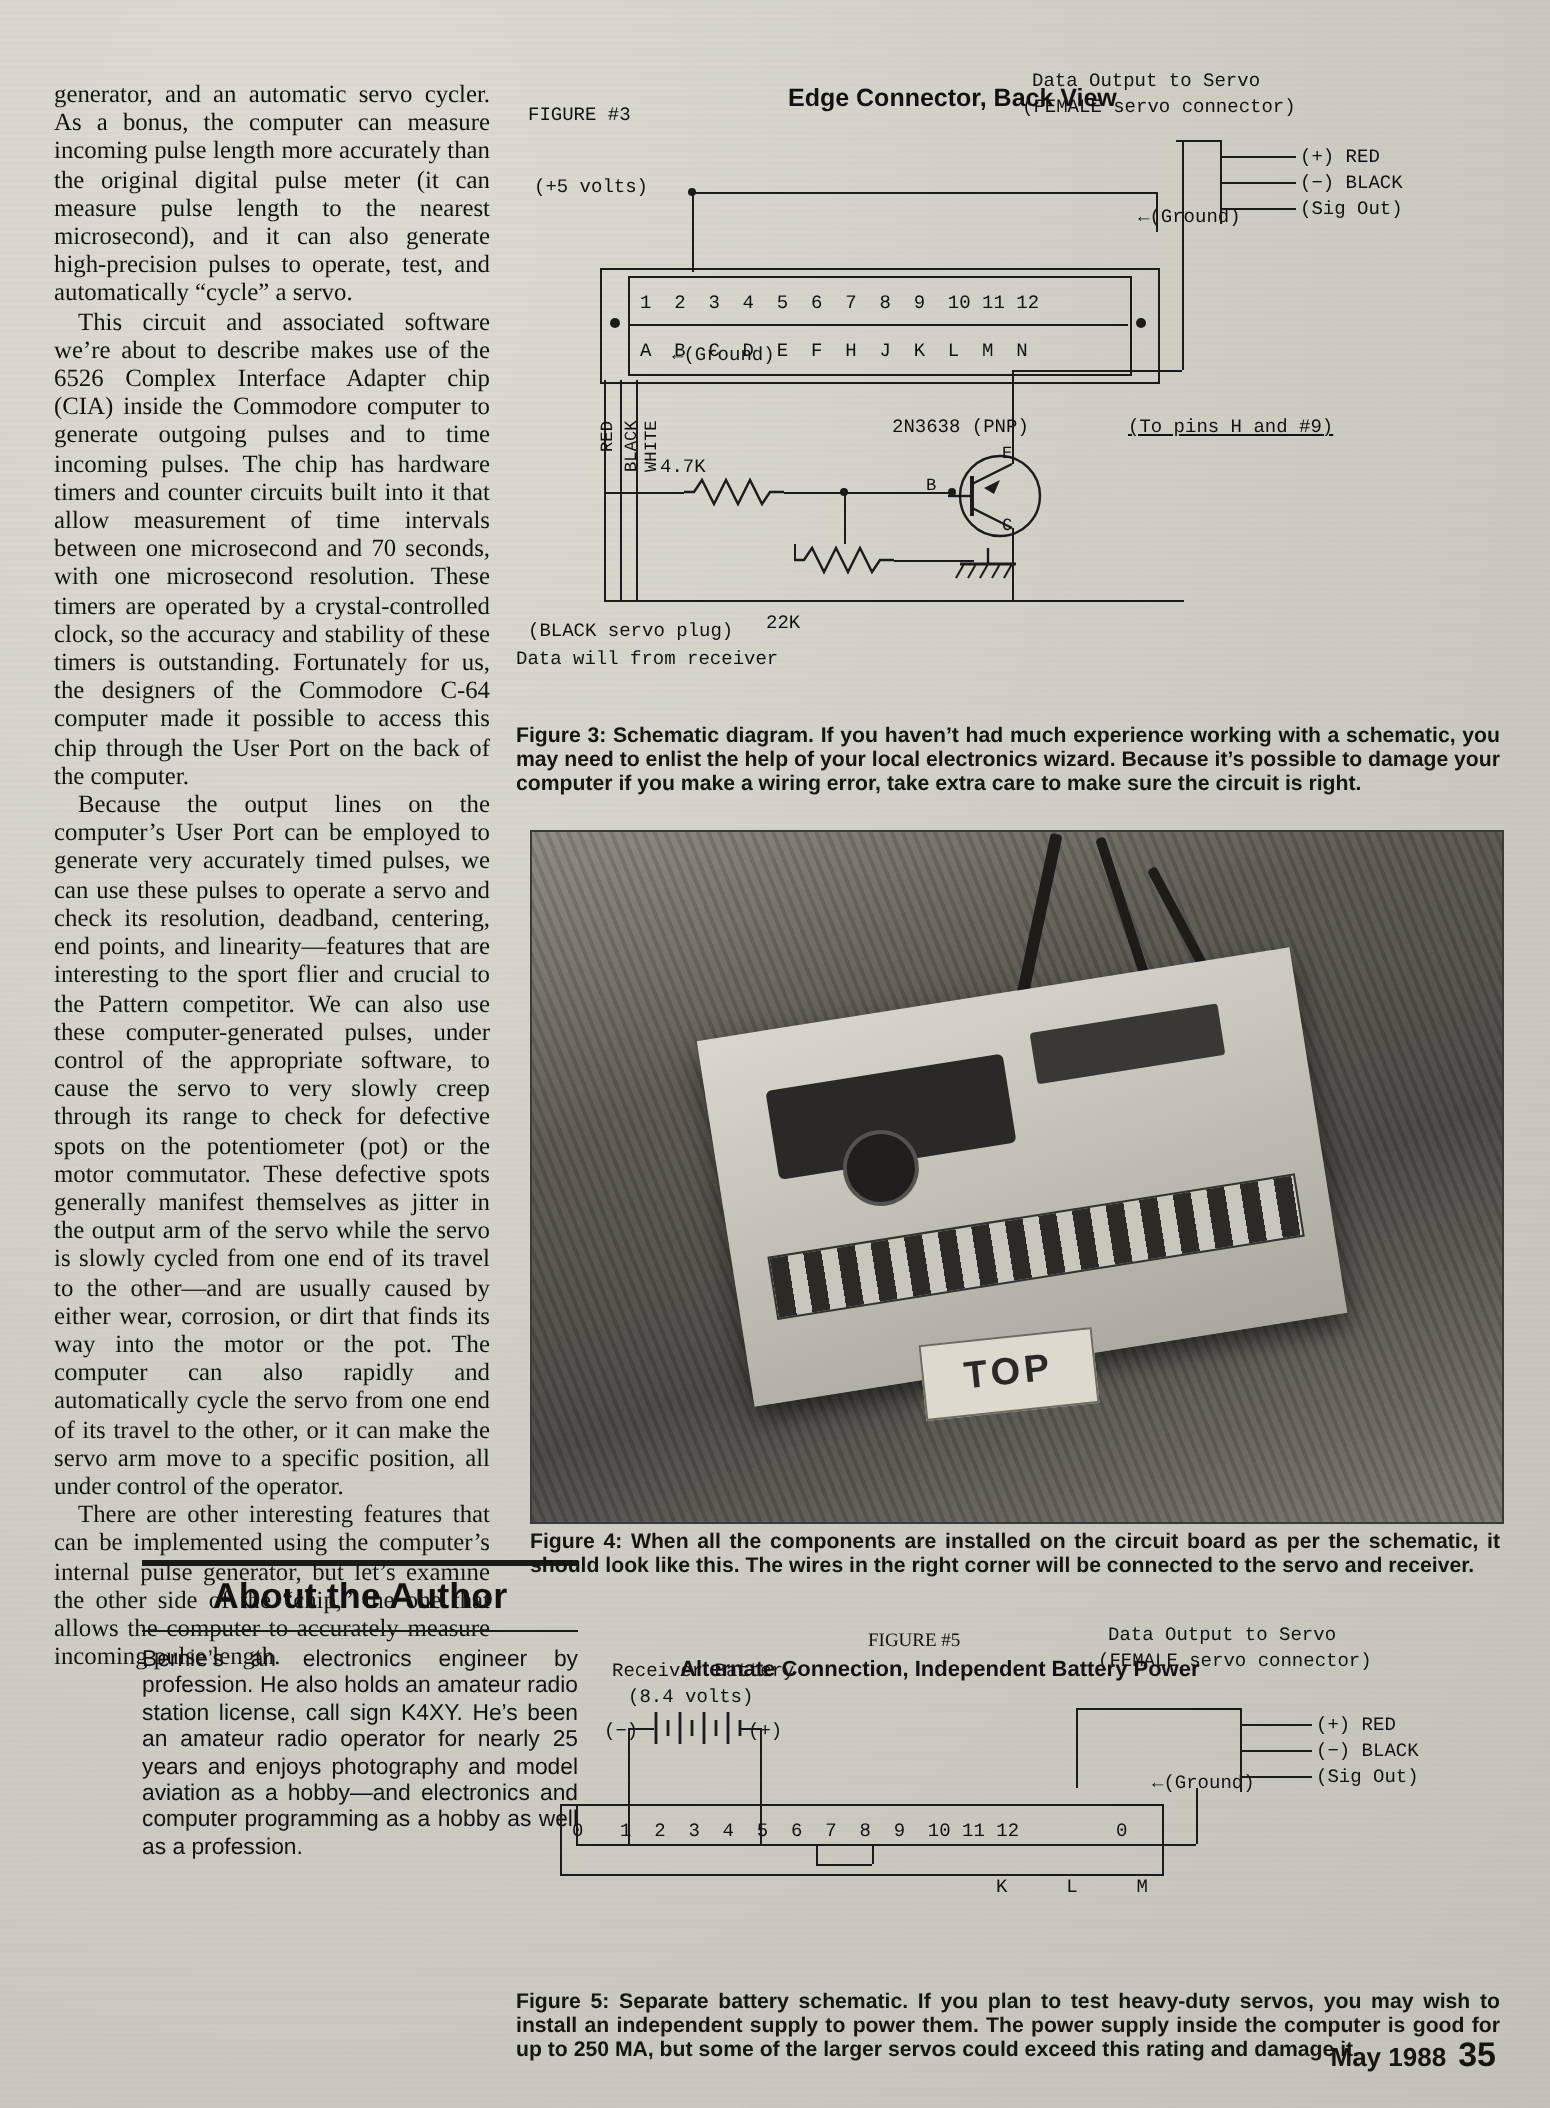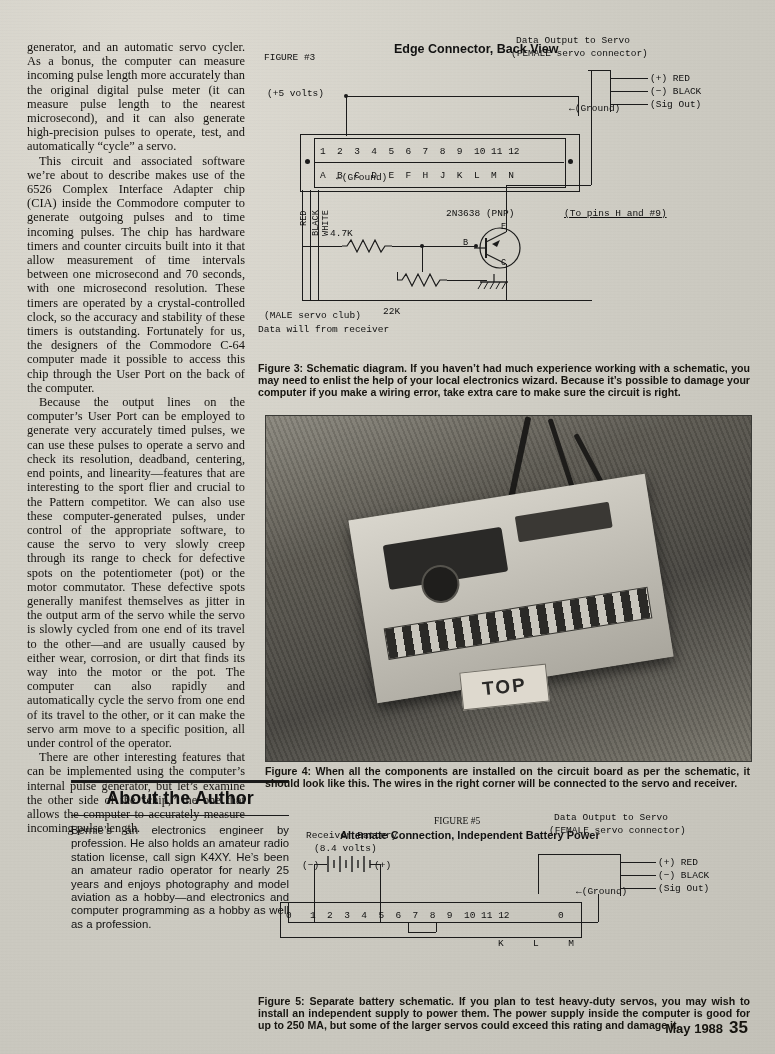--- a/index.html
+++ b/index.html
@@ -201,21 +201,21 @@
       <div class="ln vln" style="left:44px;top:160px;height:110px;"></div>
       <div class="ln vln" style="left:52px;top:160px;height:110px;"></div>
       <div class="ln vln" style="left:60px;top:160px;height:110px;"></div>
       <div class="lbl s" style="left:41px;top:196px;transform:rotate(-90deg);transform-origin:left top;">RED</div>
       <div class="lbl s" style="left:53px;top:206px;transform:rotate(-90deg);transform-origin:left top;">BLACK</div>
       <div class="lbl s" style="left:63px;top:206px;transform:rotate(-90deg);transform-origin:left top;">WHITE</div>
 
       <div class="ln vln" style="left:73px;top:160px;height:-1px;"></div>
       <div class="ln hln" style="left:44px;top:270px;width:290px;"></div>
 
-      <div class="lbl" style="left:6px;top:280px;">(MALE servo club)</div>
+      <div class="lbl" style="left:6px;top:280px;">(BLACK servo plug)</div>
 
       <div class="lbl" style="left:188px;top:178px;">2N3638 (PNP)</div>
       <div class="lbl" style="left:306px;top:178px;text-decoration:underline;">(To pins H and #9)</div>
 
       <div class="lbl" style="left:72px;top:198px;">4.7K</div>
       <div class="ln hln" style="left:64px;top:216px;width:20px;"></div>
       <svg style="position:absolute;left:84px;top:208px;" width="50" height="16">
         <polyline points="0,8 5,8 9,2 15,14 21,2 27,14 33,2 39,14 43,8 50,8" fill="none" stroke="#1b1b1b" stroke-width="1.2"></polyline>
       </svg>
       <div class="ln hln" style="left:134px;top:216px;width:84px;"></div>

